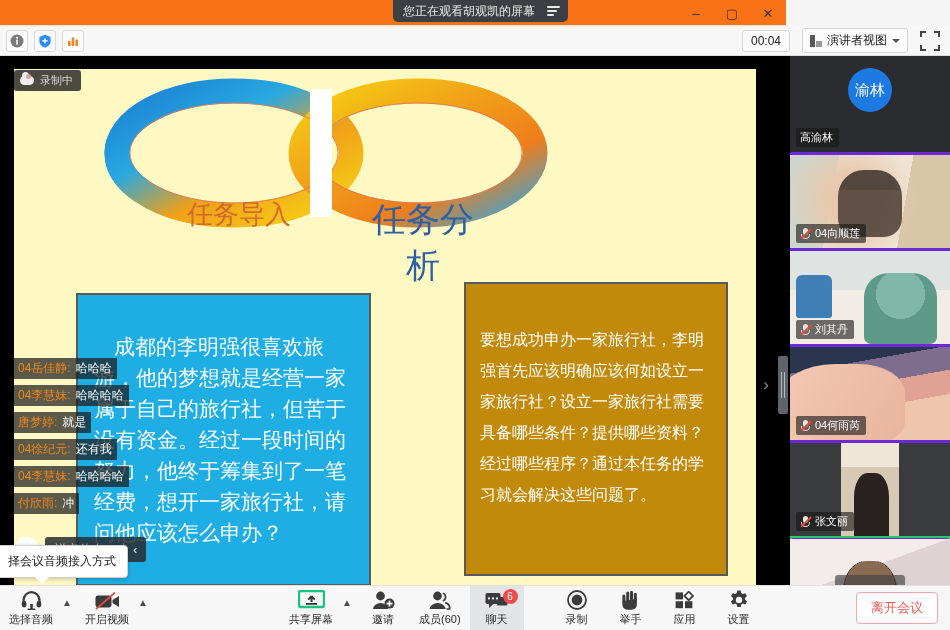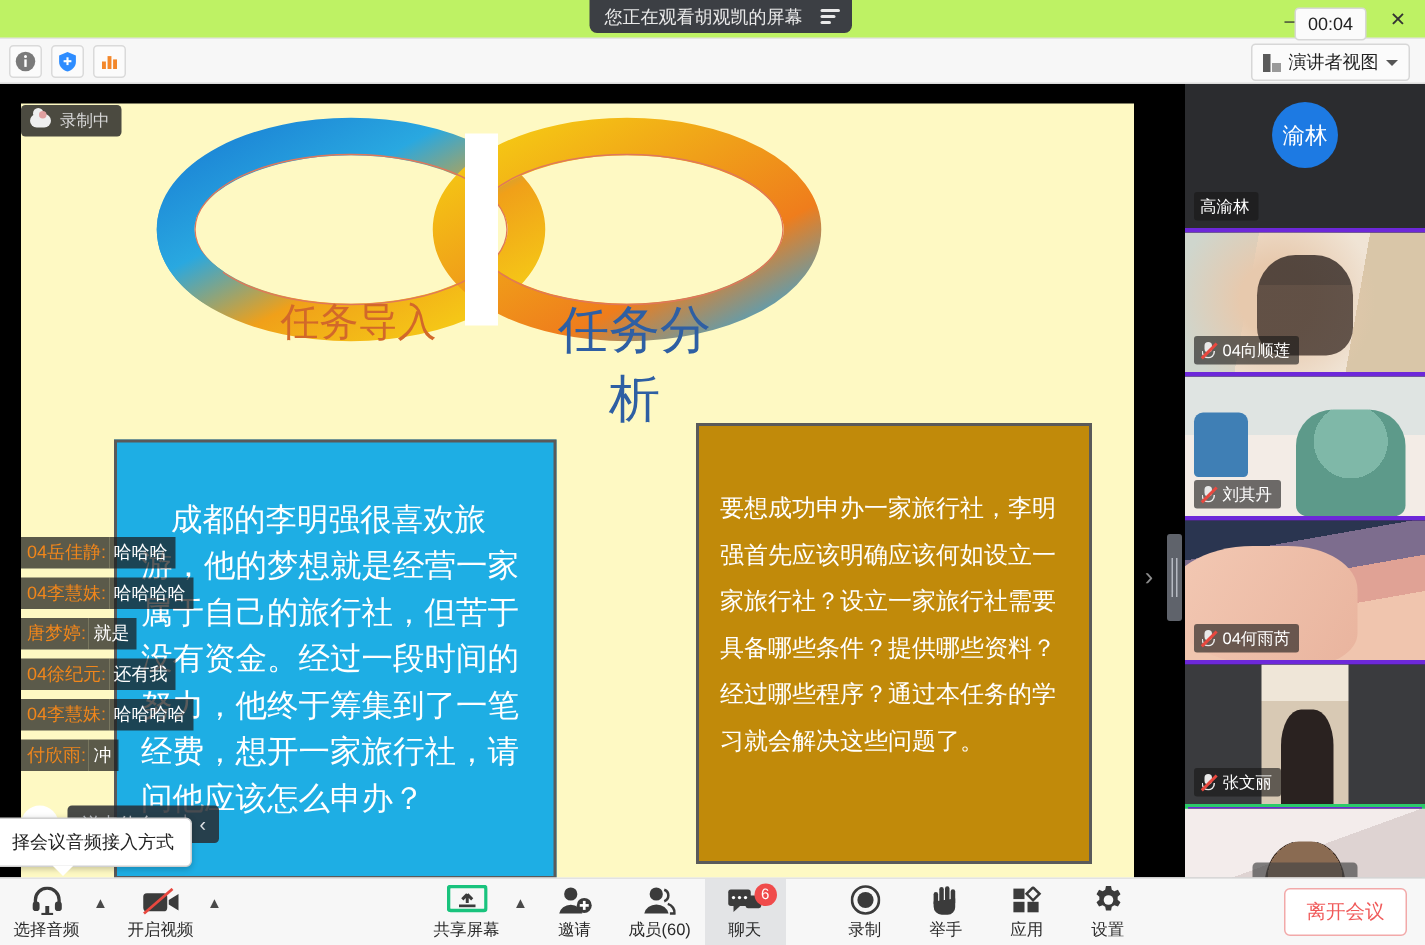--- a/index.html
+++ b/index.html
@@ -6,22 +6,22 @@
   html, body {
     width: 950px; height: 630px;
     overflow: hidden;
     font-family: "Liberation Sans", "DejaVu Sans", sans-serif;
     background: #ffffff;
   }
   #app { position: relative; width: 950px; height: 630px; background: #f5f5f5; }
 
   
   .titlebar {
-    position: absolute; left: 0; top: 0; width: 950px; height: 26px;
-    background: #bef264; border-bottom: 1px solid #e4e4e4;
+    position: absolute; left: 0; top: 0; width: 786px; height: 26px;
+    background: #f97316; border-bottom: 1px solid #e4e4e4;
     display: flex; align-items: center;
   }
   .share-pill {
     position: absolute; left: 393px; top: 0px;
     height: 22px; padding: 0 8px 0 10px;
     background: #3c3f44; color: #e9e9e9;
     border-radius: 0 0 5px 5px;
     display: flex; align-items: center; gap: 8px;
     font-size: 12px; line-height: 22px; white-space: nowrap;
   }
@@ -41,21 +41,21 @@
   .subbar {
     position: absolute; left:0; top:26px; width:950px; height:30px;
     background:#f7f7f7; border-bottom:1px solid #dcdcdc;
     display:flex; align-items:center; padding: 0 6px;
   }
   .sq-btn {
     width:22px; height:22px; margin-right:6px;
     border:1px solid #dadada; background:#fbfbfb; border-radius:3px;
     display:flex; align-items:center; justify-content:center;
   }
-  .subbar-right { margin-left:auto; display:flex; align-items:center; gap:2px; padding-right:4px;flex-direction:column;}
+  .subbar-right { margin-left:auto; display:flex; align-items:center; gap:12px; padding-right:4px;}
   .timer-box {
     border:1px solid #d7d7d7; background:#fbfbfb; border-radius:3px;
     font-size:12px; color:#222; padding:3px 8px; min-width:44px; text-align:center;
   }
   .view-box {
     border:1px solid #d7d7d7; background:#fbfbfb; border-radius:3px;
     font-size:12px; color:#222; padding:3px 7px;
     display:flex; align-items:center; gap:5px;
   }
   .view-icon { width:12px; height:12px; position:relative; display:inline-block; }

